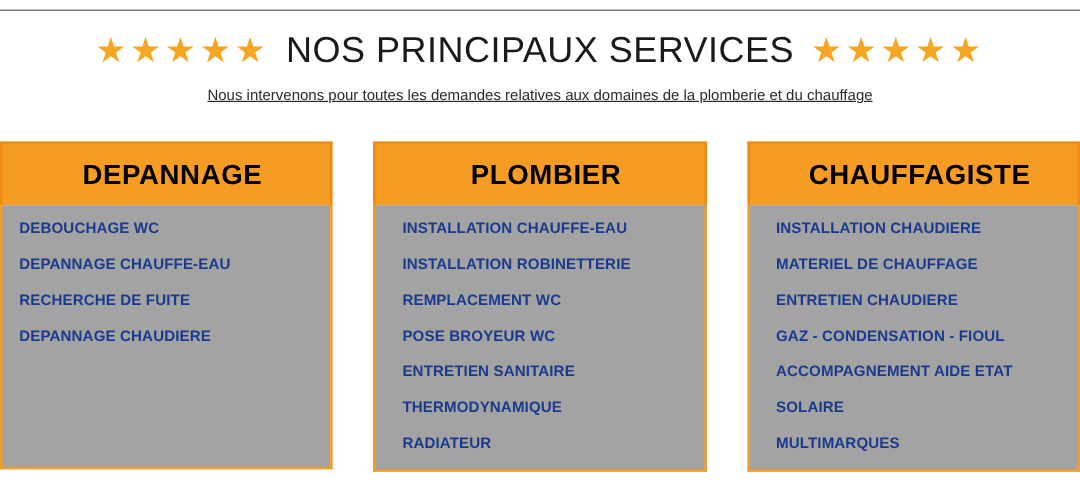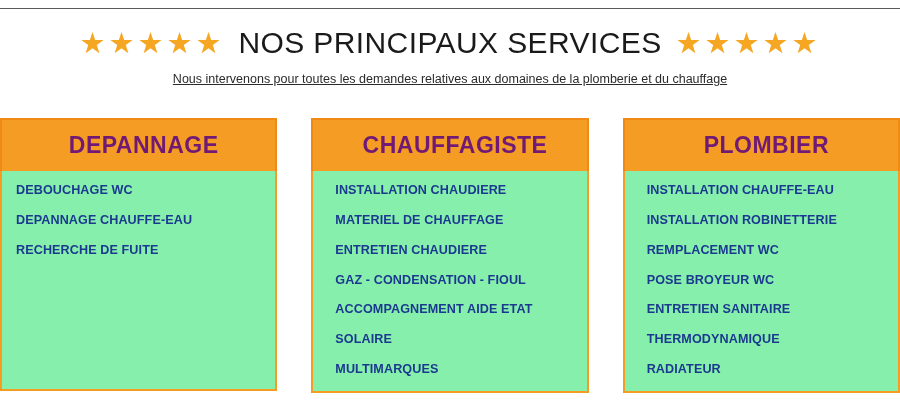--- a/index.html
+++ b/index.html
@@ -80,32 +80,32 @@
     flex-direction: column;
   }
   .card:nth-child(1) { margin-left: 0px; }
   .card:nth-child(2) { margin-left: 16px; }
   .card:nth-child(3) { margin-left: 16px; }
 
   .card-head {
     background: #f59c24;
     border: 2px solid #f08a14;
     border-bottom: none;
-    color: #701a75;
+    color: #000000;
     font-size: 23px;
     font-weight: bold;
     text-align: center;
     padding: 12px 6px 12px 16px;
     letter-spacing: 0.5px;
     box-sizing: border-box;
   }
   .card-body {
     border: 2px solid #f59c24;
     border-top: none;
-    background: #86efac;
+    background: #a3a3a3;
     padding: 13px 0 10px 0;
     box-sizing: border-box;
     min-height: 220px;
   }
   .item {
     color: #1b3a8f;
     font-size: 12.6px;
     font-weight: bold;
     padding: 0 0 0 14px;
     margin: 0 0 16px 0;
@@ -134,43 +134,44 @@
   </div>
 
   <div class="columns">
 
     <div class="card c1">
       <div class="card-head">DEPANNAGE</div>
       <div class="card-body">
         <div class="item">DEBOUCHAGE WC</div>
         <div class="item">DEPANNAGE CHAUFFE-EAU</div>
         <div class="item">RECHERCHE DE FUITE</div>
+        <div class="item">DEPANNAGE CHAUDIERE</div>
+      </div>
+    </div>
+
+    <div class="card c2">
+      <div class="card-head">PLOMBIER</div>
+      <div class="card-body">
+        <div class="item">INSTALLATION CHAUFFE-EAU</div>
+        <div class="item">INSTALLATION ROBINETTERIE</div>
+        <div class="item">REMPLACEMENT WC</div>
+        <div class="item">POSE BROYEUR WC</div>
+        <div class="item">ENTRETIEN SANITAIRE</div>
+        <div class="item">THERMODYNAMIQUE</div>
+        <div class="item">RADIATEUR</div>
       </div>
     </div>
 
     <div class="card c3">
       <div class="card-head">CHAUFFAGISTE</div>
       <div class="card-body">
         <div class="item">INSTALLATION CHAUDIERE</div>
         <div class="item">MATERIEL DE CHAUFFAGE</div>
         <div class="item">ENTRETIEN CHAUDIERE</div>
         <div class="item">GAZ - CONDENSATION - FIOUL</div>
         <div class="item">ACCOMPAGNEMENT AIDE ETAT</div>
         <div class="item">SOLAIRE</div>
         <div class="item">MULTIMARQUES</div>
       </div>
     </div>
 
-    <div class="card c2">
-      <div class="card-head">PLOMBIER</div>
-      <div class="card-body">
-        <div class="item">INSTALLATION CHAUFFE-EAU</div>
-        <div class="item">INSTALLATION ROBINETTERIE</div>
-        <div class="item">REMPLACEMENT WC</div>
-        <div class="item">POSE BROYEUR WC</div>
-        <div class="item">ENTRETIEN SANITAIRE</div>
-        <div class="item">THERMODYNAMIQUE</div>
-        <div class="item">RADIATEUR</div>
-      </div>
-    </div>
-
   </div>
 </div>
 
 </body></html>

